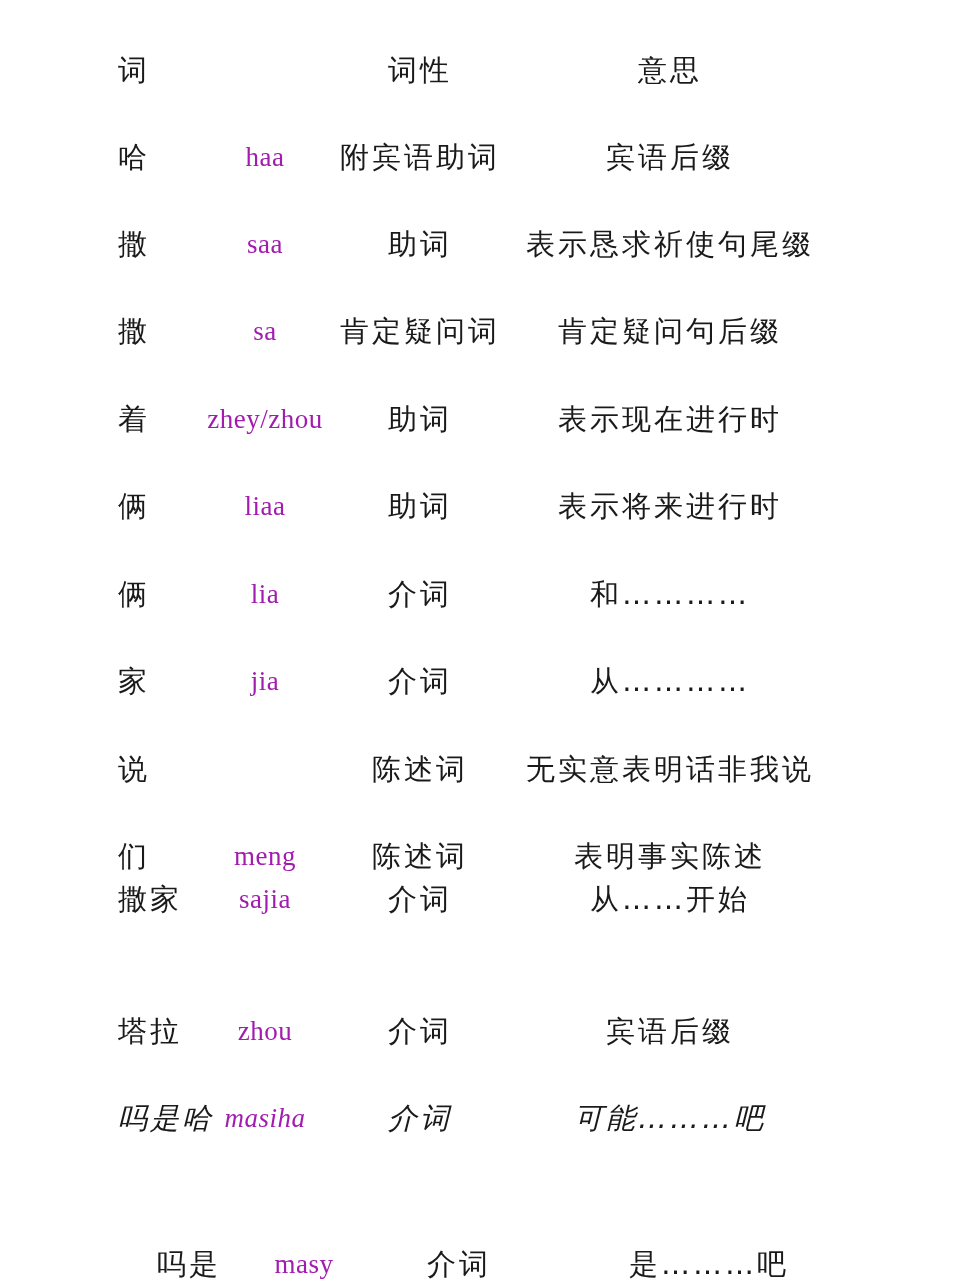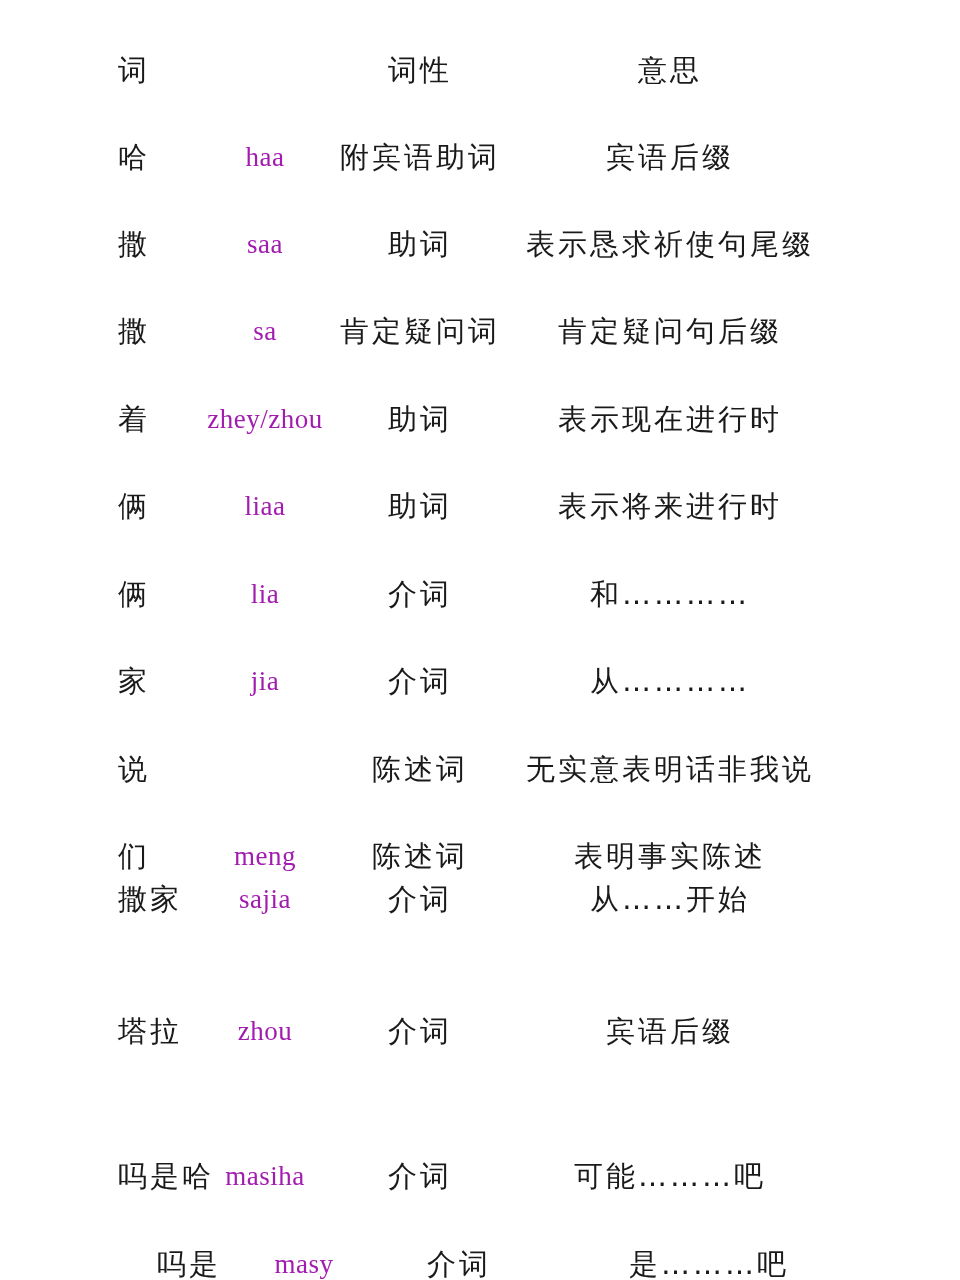--- a/index.html
+++ b/index.html
@@ -131,21 +131,21 @@
     <span class="cell cjk c-mean">从……开始</span>
   </div>
 
   <div class="row" style="top:1011px;padding-left:32px;">
     <span class="cell cjk c-word">塔拉</span>
     <span class="cell latin c-pron">zhou</span>
     <span class="cell cjk c-pos">介词</span>
     <span class="cell cjk c-mean">宾语后缀</span>
   </div>
 
-  <div class="row" style="top:1156px;">
+  <div class="row" style="top:1098px;font-style:italic;">
     <span class="cell cjk c-word">吗是哈</span>
     <span class="cell latin c-pron">masiha</span>
     <span class="cell cjk c-pos">介词</span>
     <span class="cell cjk c-mean">可能………吧</span>
   </div>
 
   <div class="row" style="top:1244px;margin-left:39px;">
     <span class="cell cjk c-word">吗是</span>
     <span class="cell latin c-pron">masy</span>
     <span class="cell cjk c-pos">介词</span>

